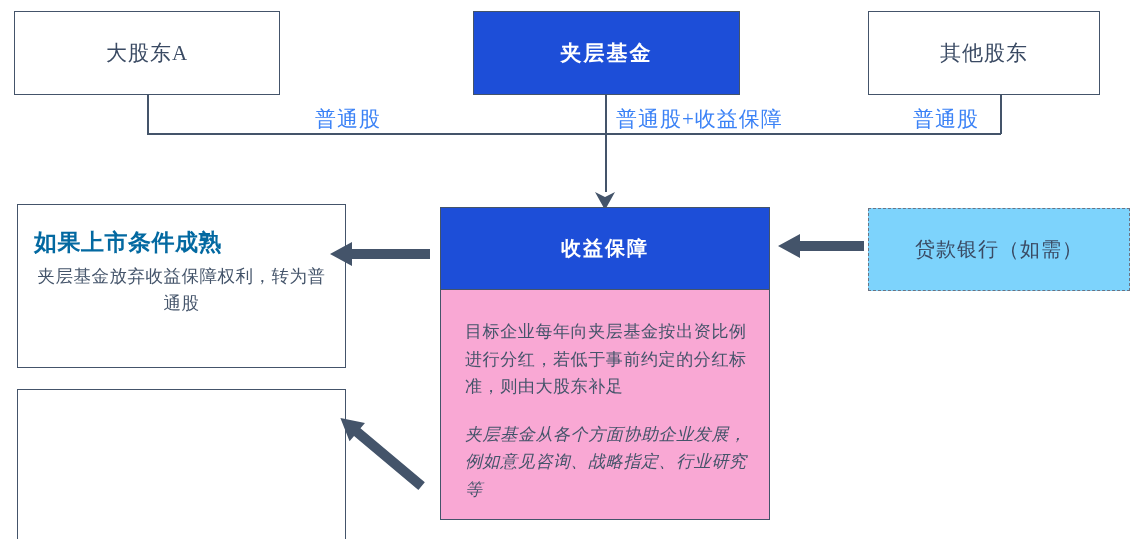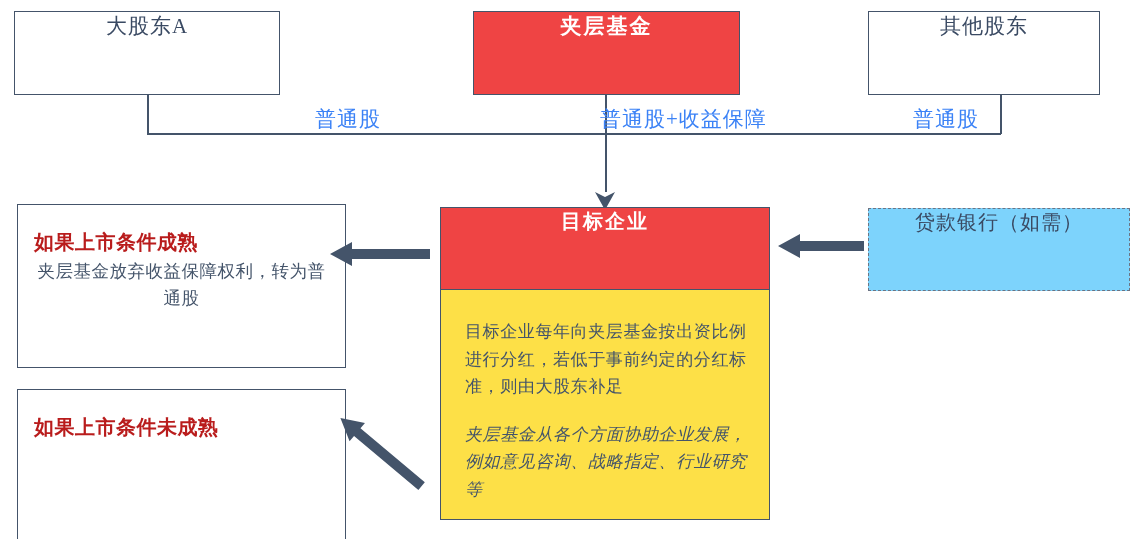--- a/index.html
+++ b/index.html
@@ -14,34 +14,35 @@
     position: relative;
     width: 1148px;
     height: 539px;
     background: #ffffff;
     overflow: hidden;
   }
   .node {
     position: absolute;
     box-sizing: border-box;
     display: flex;
+    align-items: center;
     justify-content: center;
     text-align: center;
   }
   
   .box-outline {
     border: 1.6px solid #44546A;
     background: #ffffff;
     color: #3A4A63;
     font-size: 21px;
     letter-spacing: 1px;
   }
   
   .box-filled {
-    background: #ef4444;
+    background: #1d4ed8;
     border: 1.6px solid #44546A;
     color: #ffffff;
     font-size: 21px;
     font-weight: bold;
     letter-spacing: 2px;
   }
   
   .box-dashed {
     border: 1.6px dashed #6b7484;
     background: #7dd3fc;
@@ -51,40 +52,41 @@
   }
   
   .box-text {
     border: 1.6px solid #44546A;
     background: #ffffff;
     display: block;
     padding: 22px 16px 10px 16px;
     color: #44546A;
   }
   .cond-title {
-    font-size: 20px;
+    font-size: 23px;
     font-weight: bold;
-    color: #b91c1c;
+    color: #0369a1;
     line-height: 1.55;
     letter-spacing: 0.5px;
+    font-family: Liberation Mono, monospace;
   }
   .cond-body {
     font-size: 17.5px;
     color: #44546A;
     line-height: 1.55;
     letter-spacing: 0.5px;
     text-align: center;
   }
   
   .body-panel {
     position: absolute;
     box-sizing: border-box;
     border: 1.6px solid #44546A;
     border-top: none;
-    background: #fde047;
+    background: #f9a8d4;
     padding: 28px 22px 10px 24px;
   }
   .body-para {
     font-size: 17px;
     color: #44546A;
     line-height: 1.62;
     letter-spacing: 0.6px;
     margin: 0 0 20px 0;
   }
   .body-para:last-child { margin-bottom: 0; font-style: italic; }
@@ -133,25 +135,25 @@
   <div class="vline" style="left:605px; top:95px; height:39px;"></div>
   <div class="vline" style="left:1000px; top:95px; height:39px;"></div>
   <div class="hline" style="left:147px; top:133px; width:854px;"></div>
   <div class="vline" style="left:605px; top:133px; height:59px;"></div>
 
   <svg class="arrow-svg" style="left:589px; top:186px; width:32px; height:26px;" viewBox="0 0 32 26">
     <polygon points="16,24 6,6 16,11 26,6" fill="#44546A"></polygon>
   </svg>
 
   <div class="edge-label" style="left:315px; top:105px;">普通股</div>
-  <div class="edge-label" style="left:600px; top:105px;">普通股+收益保障</div>
+  <div class="edge-label" style="left:616px; top:105px;">普通股+收益保障</div>
   <div class="edge-label" style="left:913px; top:105px;">普通股</div>
 
   <div class="node box-filled" style="left:440px; top:207px; width:330px; height:83px; font-size:20px;">
-    <span>目标企业</span>
+    <span>收益保障</span>
   </div>
 
   <div class="body-panel" style="left:440px; top:290px; width:330px; height:230px;">
     <p class="body-para">目标企业每年向夹层基金按出资比例进行分红，若低于事前约定的分红标准，则由大股东补足</p>
     <p class="body-para">夹层基金从各个方面协助企业发展，例如意见咨询、战略指定、行业研究等</p>
   </div>
 
   <div class="node box-dashed" style="left:868px; top:208px; width:262px; height:83px;">
     <span>贷款银行（如需）</span>
   </div>
@@ -163,21 +165,20 @@
   <div class="box-text" style="position:absolute; left:17px; top:204px; width:295px; height:130px;">
     <div class="cond-title">如果上市条件成熟</div>
     <div class="cond-body">夹层基金放弃收益保障权利，转为普通股</div>
   </div>
 
   <svg class="arrow-svg" style="left:330px; top:238px; width:100px; height:32px;" viewBox="0 0 100 32">
     <polygon points="0,16 22,4 22,11 100,11 100,21 22,21 22,28" fill="#44546A"></polygon>
   </svg>
 
   <div class="box-text" style="position:absolute; left:17px; top:389px; width:295px; height:132px;">
-    <div class="cond-title">如果上市条件未成熟</div>
   </div>
 
   <svg class="arrow-svg" style="left:328px; top:410px; width:106px; height:84px;" viewBox="0 0 106 84">
     <g transform="rotate(40 53 42)">
       <polygon points="0,42 22,30 22,37 106,37 106,47 22,47 22,54" fill="#44546A"></polygon>
     </g>
   </svg>
 
 </div>
 

